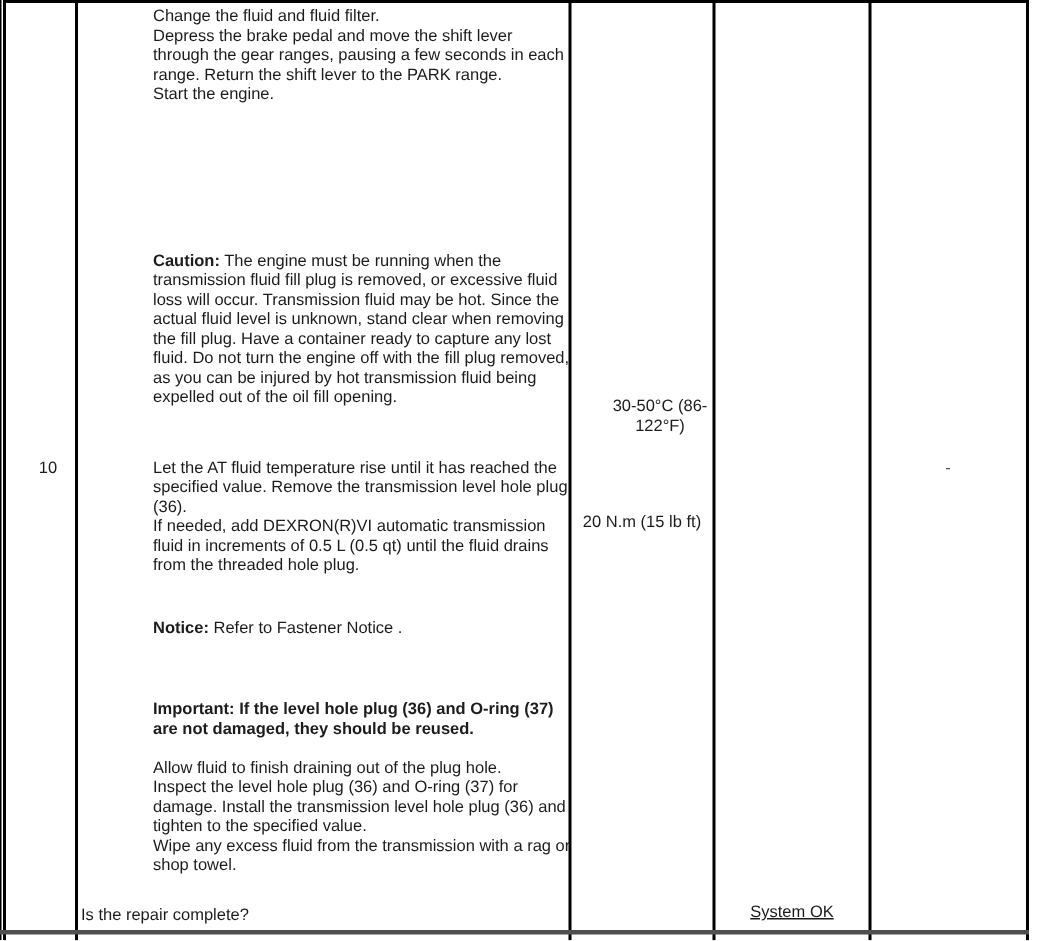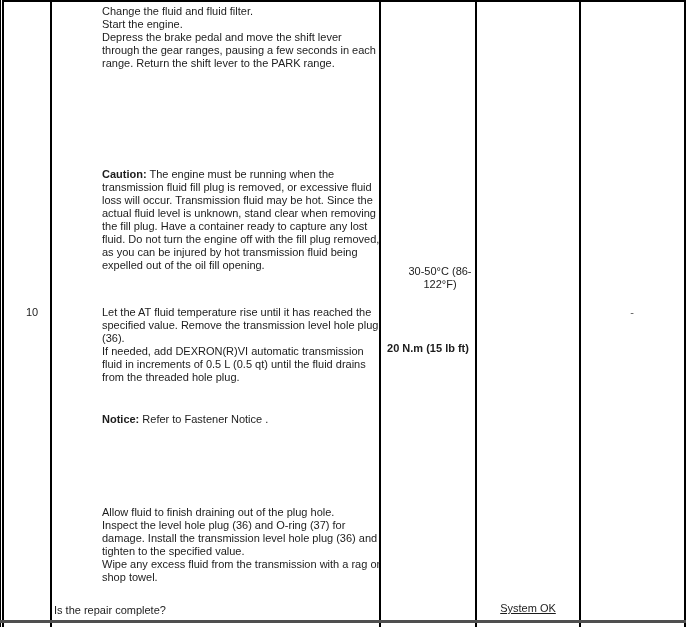--- a/index.html
+++ b/index.html
@@ -17,21 +17,21 @@
   .vline { position: absolute; top: 0; width: 2px; height: 627px; background: #000; }
   .edge-line { position: absolute; top: 0; left: 0; width: 1px; height: 627px; background: #000; }
   .top-border { position: absolute; top: 0; left: 2px; width: 684px; height: 2px; background: #000; }
   .row-divider { position: absolute; left: 0; top: 620px; width: 686px; height: 3px; background: #4f4f4f; }
   .cell-text { position: absolute; }
   .action-block { position: absolute; left: 102px; width: 280px; }
   .action-block p { margin: 0; }
   .bold { font-weight: bold; }
   .step-cell { left: 4px; top: 306px; width: 56px; text-align: center; }
   .temp-cell { left: 382px; top: 265px; width: 92px; text-align: center; padding-left: 12px; }
-  .torque-cell { left: 380px; top: 342px; width: 96px; text-align: center; white-space: nowrap; font-weight: bold; }
+  .torque-cell { left: 380px; top: 342px; width: 96px; text-align: center; white-space: nowrap; }
   .yes-cell { left: 478px; top: 602px; width: 100px; text-align: center; text-decoration: underline; }
   .no-cell { left: 580px; top: 306px; width: 104px; text-align: center; color: #555; }
   .question-cell { left: 54px; top: 604px; width: 320px; }
 </style>
 </head>
 <body>
 
 <div class="page">
 
   <div class="edge-line"></div>
@@ -41,37 +41,40 @@
   <div class="vline" style="left:379px;"></div>
   <div class="vline" style="left:475px;"></div>
   <div class="vline" style="left:579px;"></div>
   <div class="vline" style="left:684px;"></div>
   <div class="row-divider"></div>
 
   <div class="cell-text step-cell">10</div>
 
   <div class="action-block" style="top:5px;">
     <p>Change the fluid and fluid filter.</p>
+    <p>Depress the brake pedal and move the shift lever through the gear ranges, pausing a few seconds in each range. Return the shift lever to the PARK range.</p>
     <p>Start the engine.</p>
-    <p>Depress the brake pedal and move the shift lever through the gear ranges, pausing a few seconds in each range. Return the shift lever to the PARK range.</p>
   </div>
 
   <div class="action-block" style="top:168px;">
     <p><span class="bold">Caution:</span><span> The engine must be running when the transmission fluid fill plug is removed, or excessive fluid loss will occur. Transmission fluid may be hot. Since the actual fluid level is unknown, stand clear when removing the fill plug. Have a container ready to capture any lost fluid. Do not turn the engine off with the fill plug removed, as you can be injured by hot transmission fluid being expelled out of the oil fill opening.</span></p>
   </div>
 
   <div class="action-block" style="top:306px;">
     <p>Let the AT fluid temperature rise until it has reached the specified value. Remove the transmission level hole plug (36).</p>
     <p>If needed, add DEXRON(R)VI automatic transmission fluid in increments of 0.5 L (0.5 qt) until the fluid drains from the threaded hole plug.</p>
   </div>
 
   <div class="action-block" style="top:413px;">
     <p><span class="bold">Notice:</span><span> Refer to Fastener Notice .</span></p>
   </div>
 
+  <div class="action-block bold" style="top:467px;">
+    <p>Important: If the level hole plug (36) and O-ring (37) are not damaged, they should be reused.</p>
+  </div>
 
   <div class="action-block" style="top:506px;">
     <p>Allow fluid to finish draining out of the plug hole.</p>
     <p>Inspect the level hole plug (36) and O-ring (37) for damage. Install the transmission level hole plug (36) and tighten to the specified value.</p>
     <p>Wipe any excess fluid from the transmission with a rag or shop towel.</p>
   </div>
 
   <div class="cell-text question-cell">Is the repair complete?</div>
 
   <div class="cell-text temp-cell">30-50°C (86-122°F)</div>

